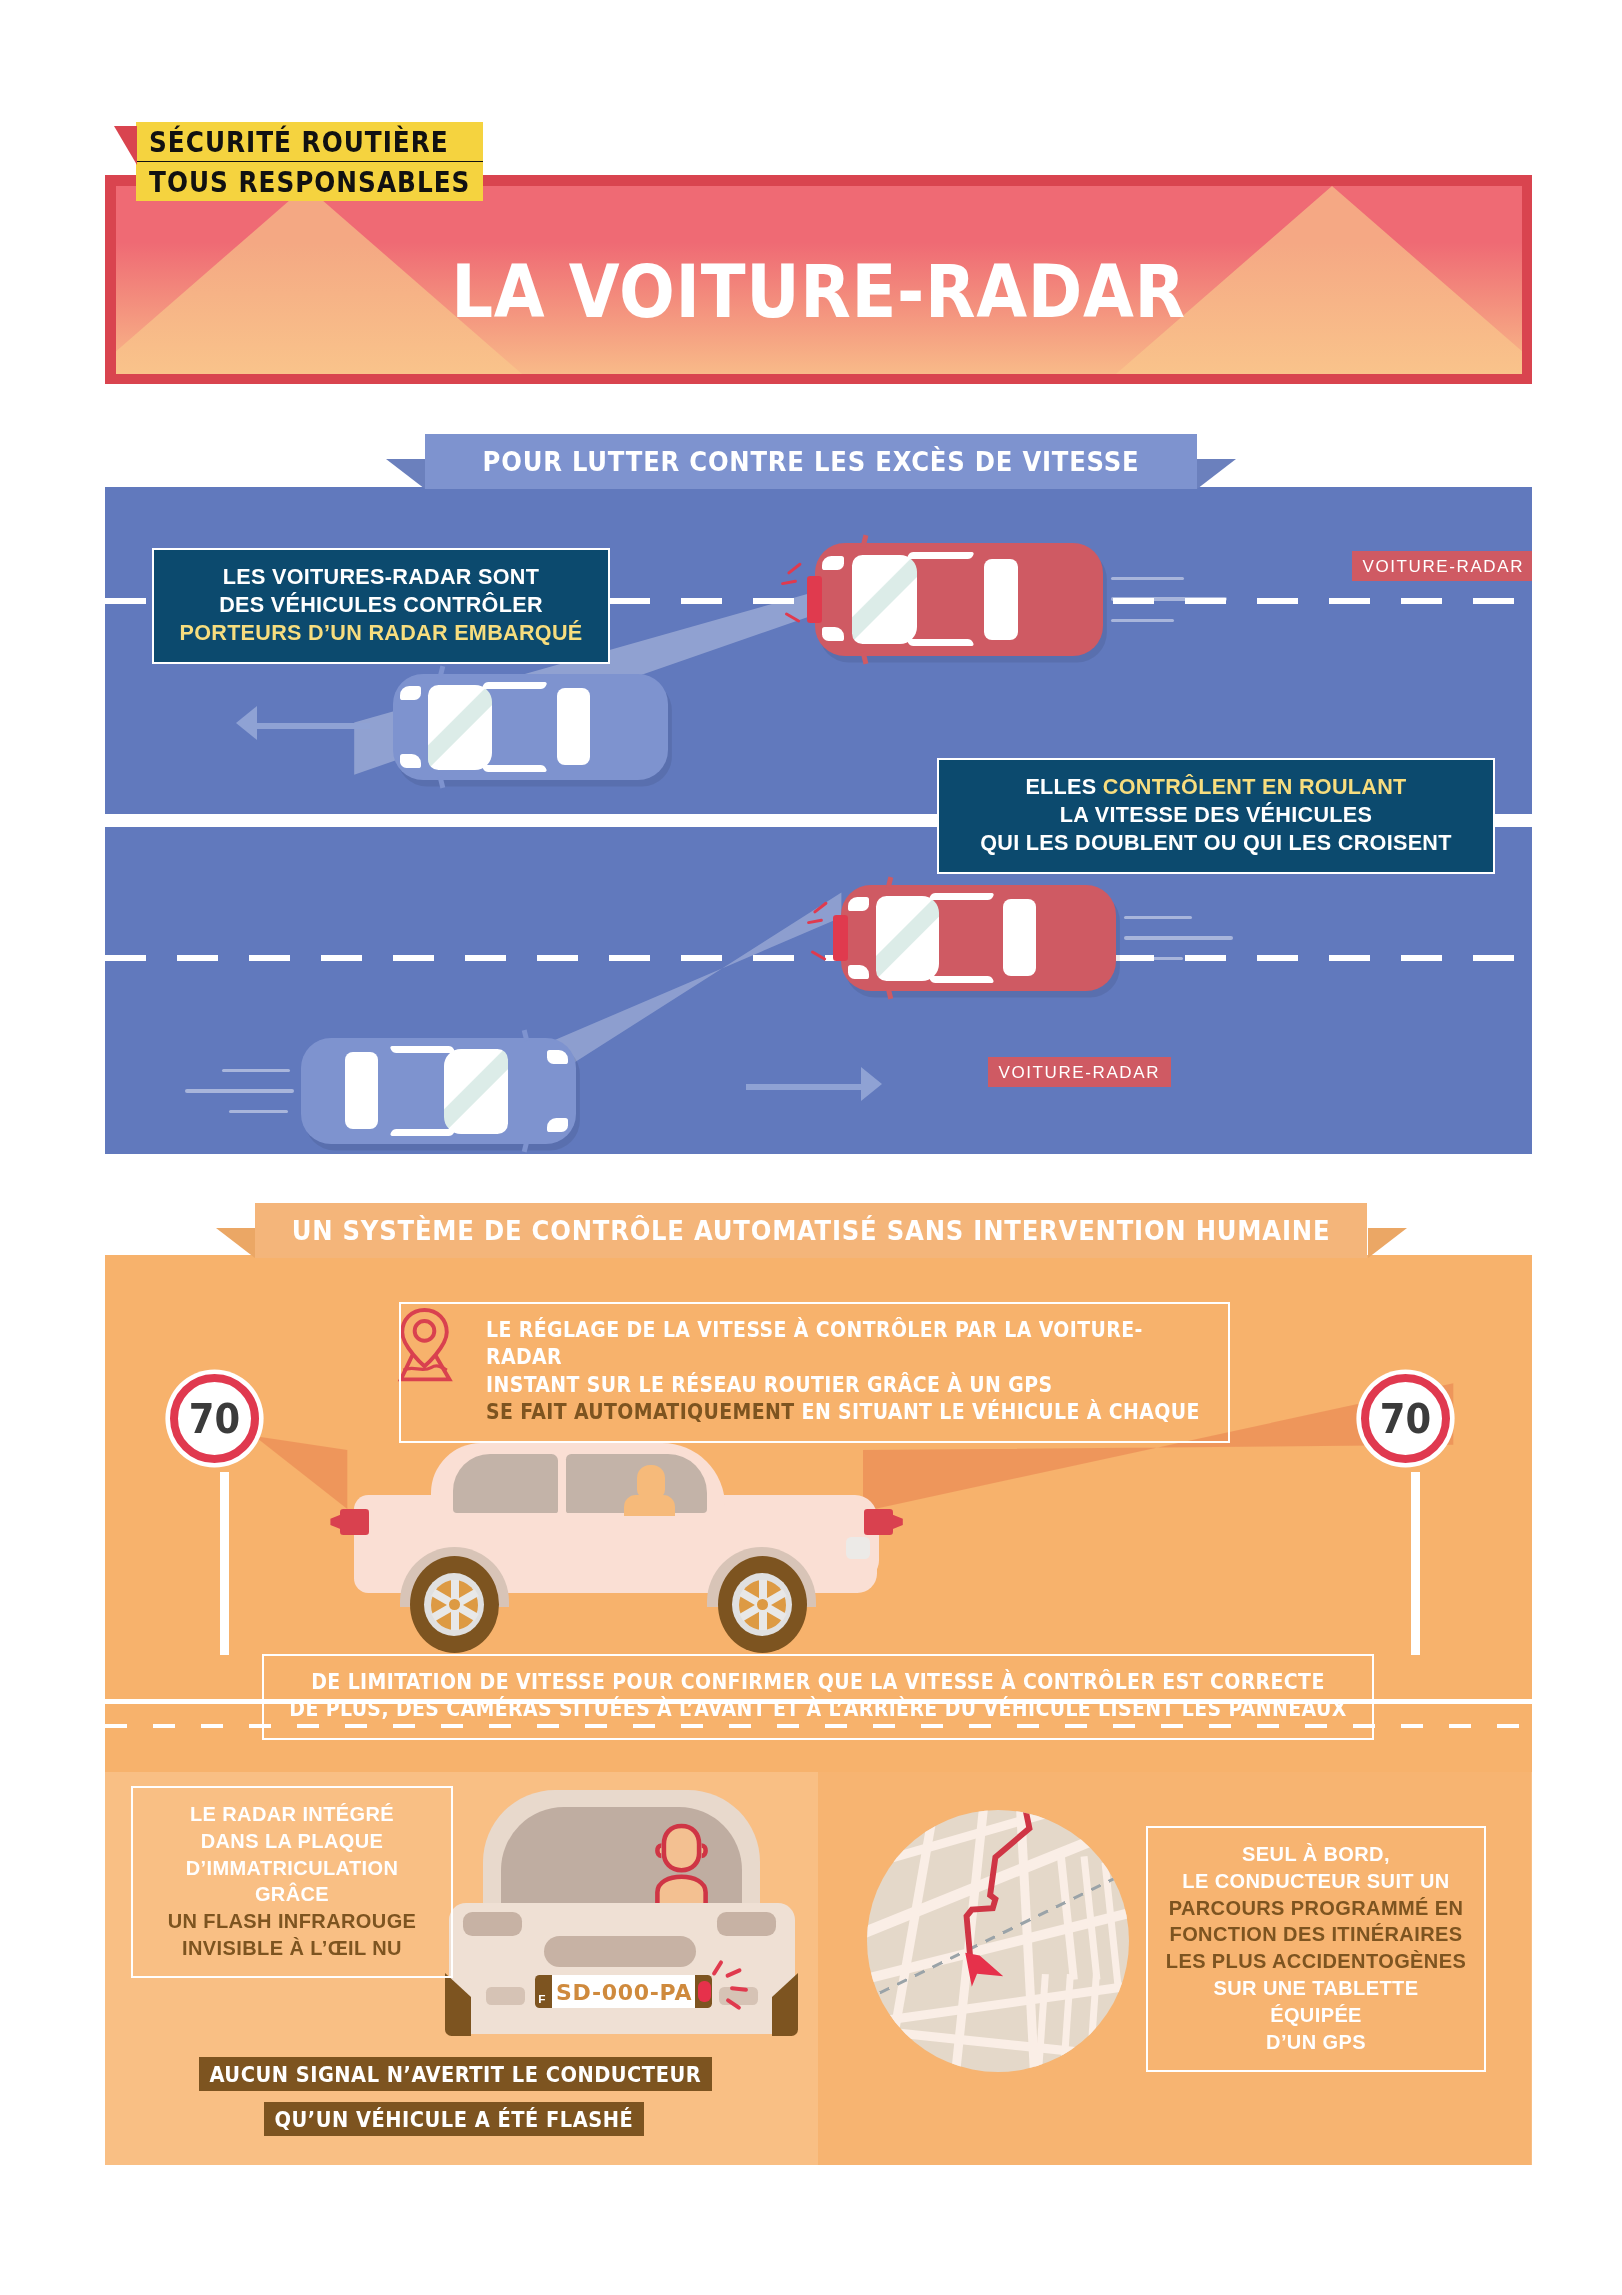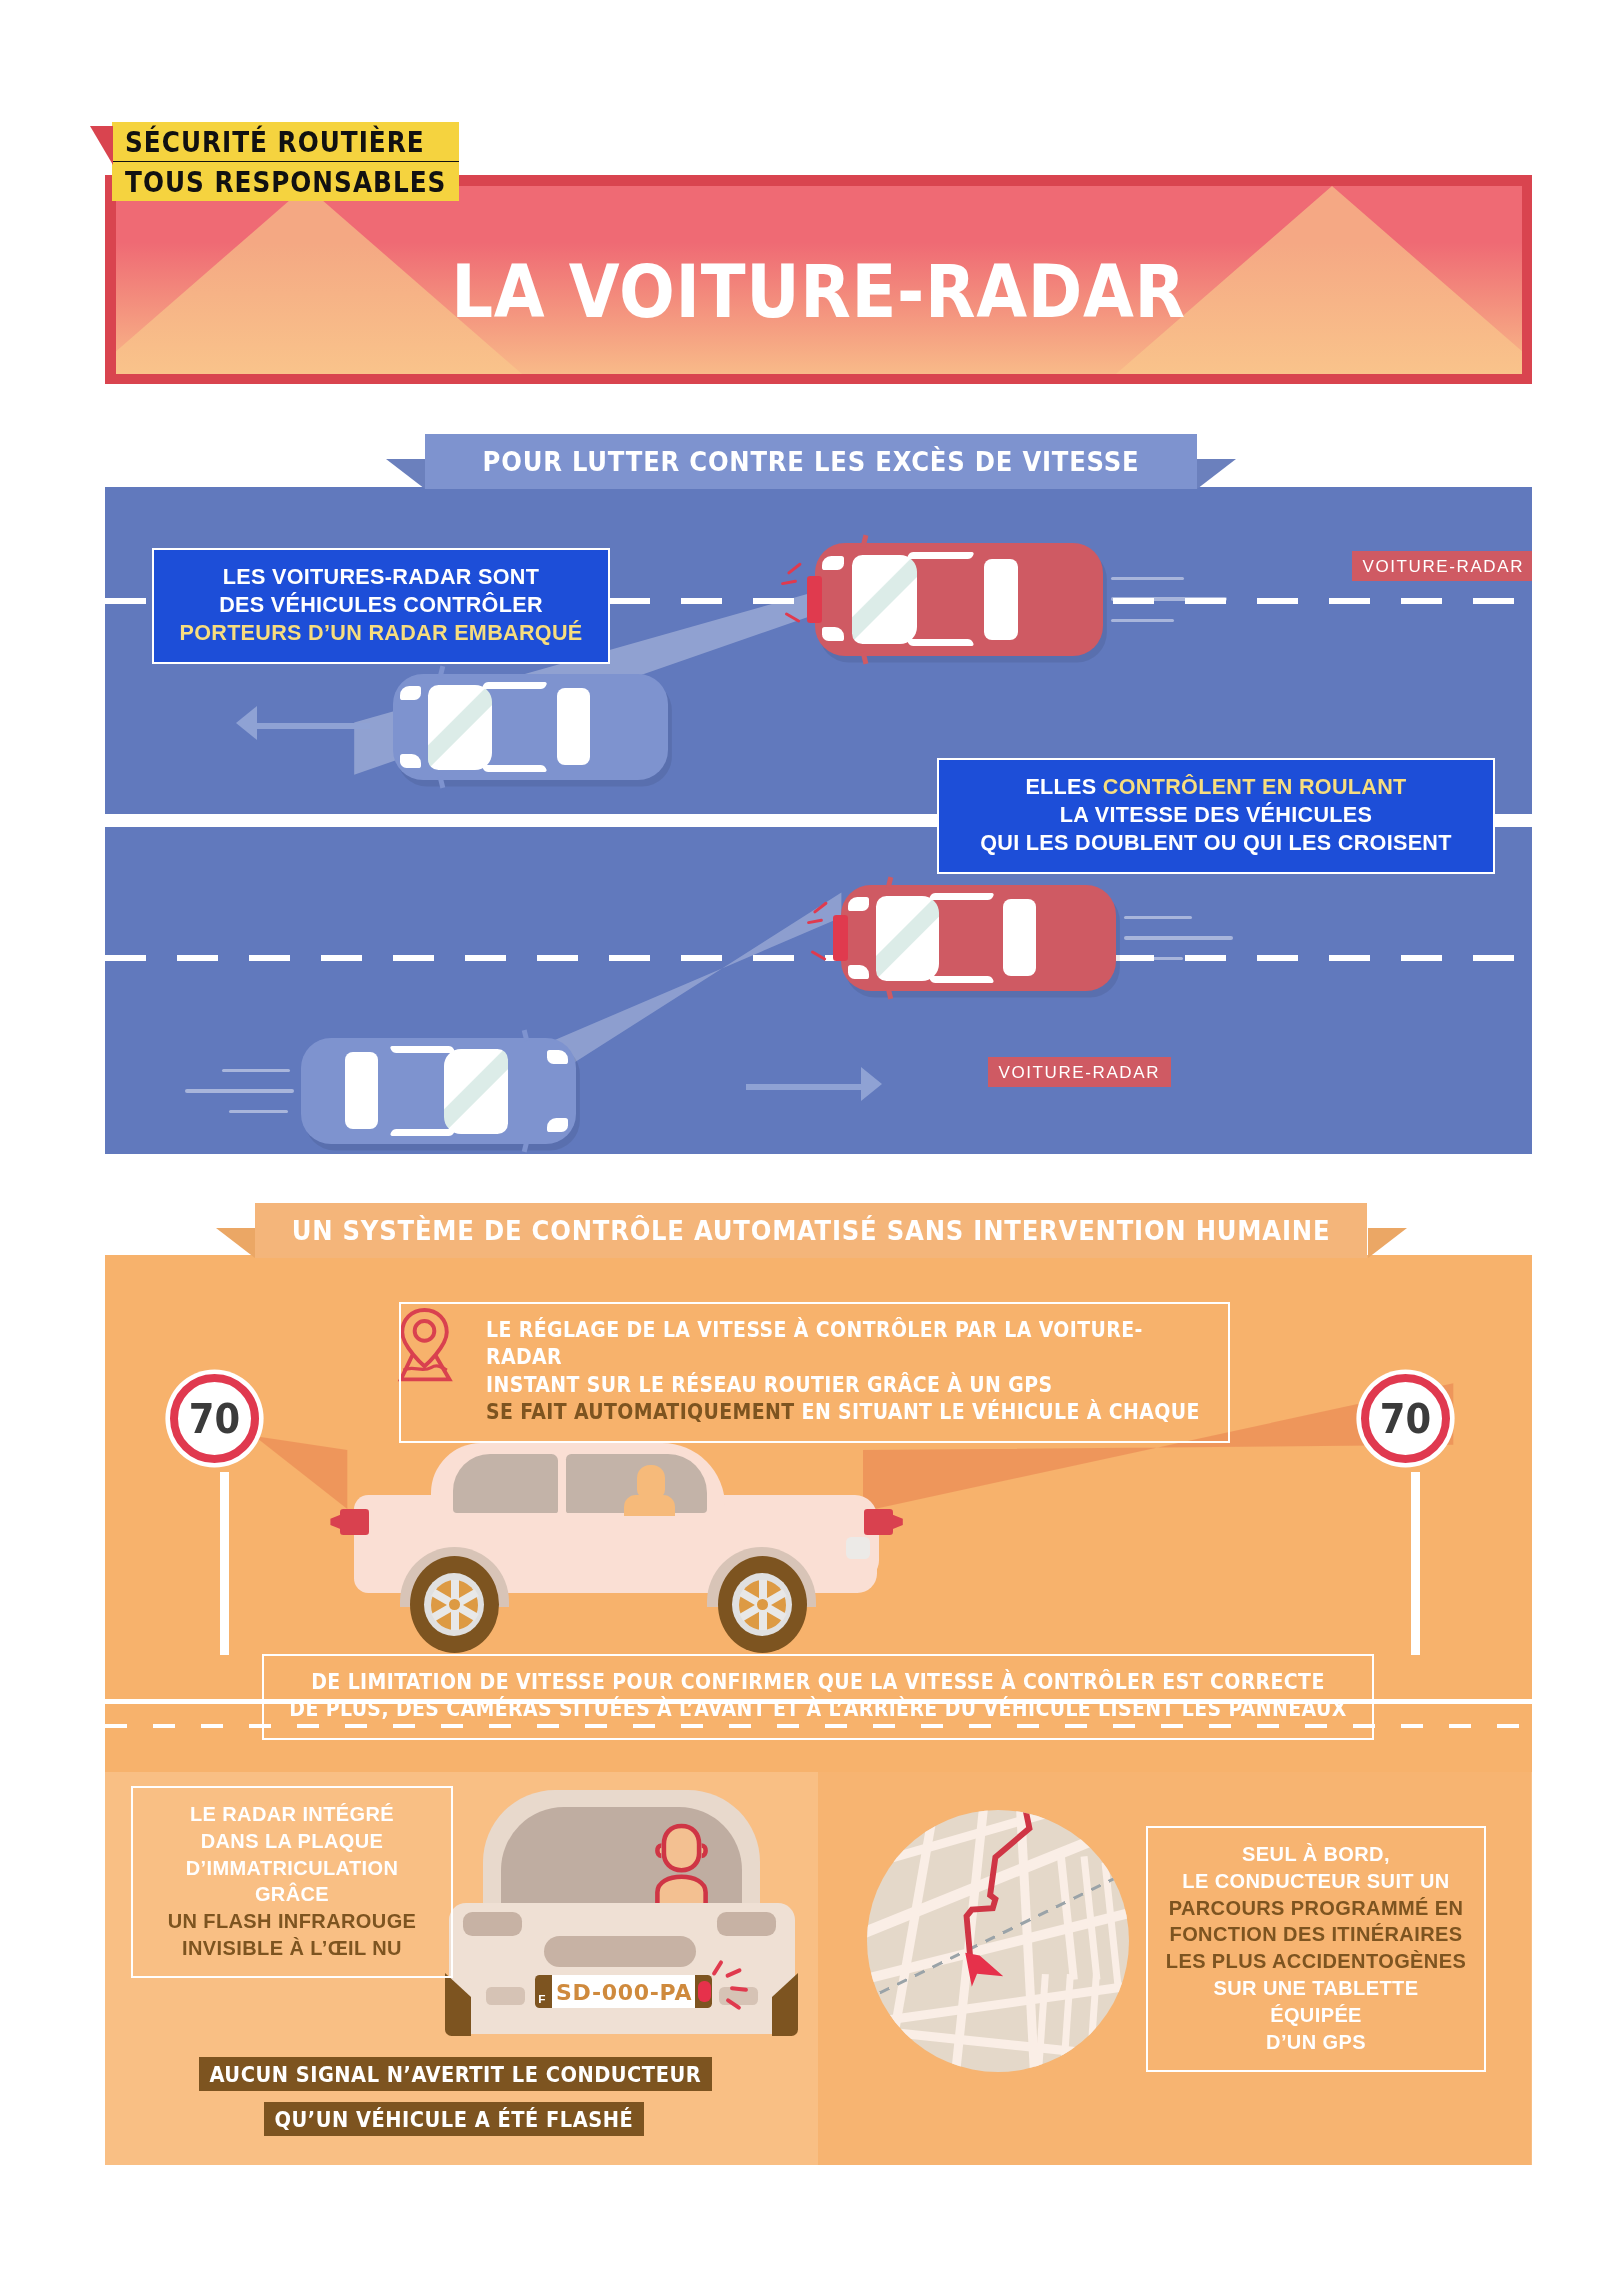--- a/index.html
+++ b/index.html
@@ -47,21 +47,21 @@
     color:#ffffff;
     font-size:73px;
     font-weight:bold;
     letter-spacing:0.7px;
     font-family:"DejaVu Sans", sans-serif;
     font-stretch:condensed;
     z-index:5;
   }
 
   
-  #logo-wrap { position:absolute; left:112px; top:122px; z-index:9; }
+  #logo-wrap { position:absolute; left:136px; top:122px; z-index:9; }
   #logo-flag {
     position:absolute; left:-22px; top:3.9px;
     width:0; height:0;
     border-top:39px solid #d9444f;
     border-left:23.6px solid transparent;
   }
   .logo-line {
     background:#f5d33f;
     color:#111111;
     font-family:"DejaVu Sans", sans-serif;
@@ -147,21 +147,21 @@
     position:absolute;
     border:2.6px solid #ffffff;
     padding:13px 17px 14.4px 17px;
     text-align:center;
     font-family:"Liberation Sans", sans-serif;
     font-weight:bold;
     line-height:1.3;
     color:#ffffff;
     z-index:8;
   }
-  .callout.blue { background:#1d4ed8; font-size:21.6px; letter-spacing:0.3px; }
+  .callout.blue { background:#0c4a6e; font-size:21.6px; letter-spacing:0.3px; }
   .hl-yellow { color:#f7dd7e; display:block; }
   .w-line { display:block; }
 
   .arrow-left, .arrow-right {
     position:absolute; height:5.9px; background:#8fa2d4;
   }
   .arrow-head {
     position:absolute; width:0; height:0;
   }
 

